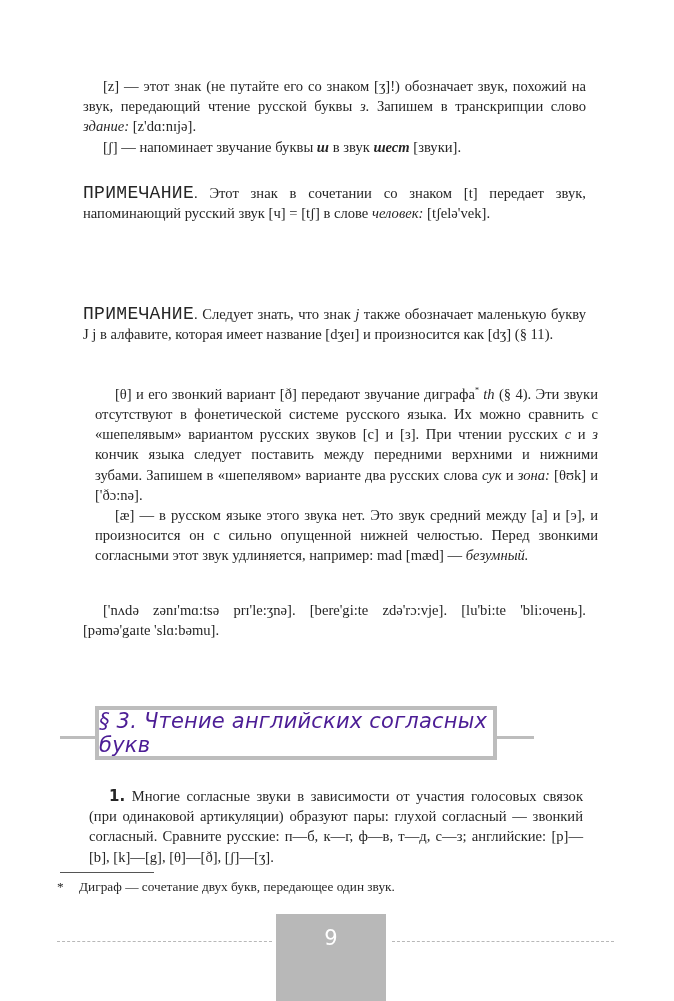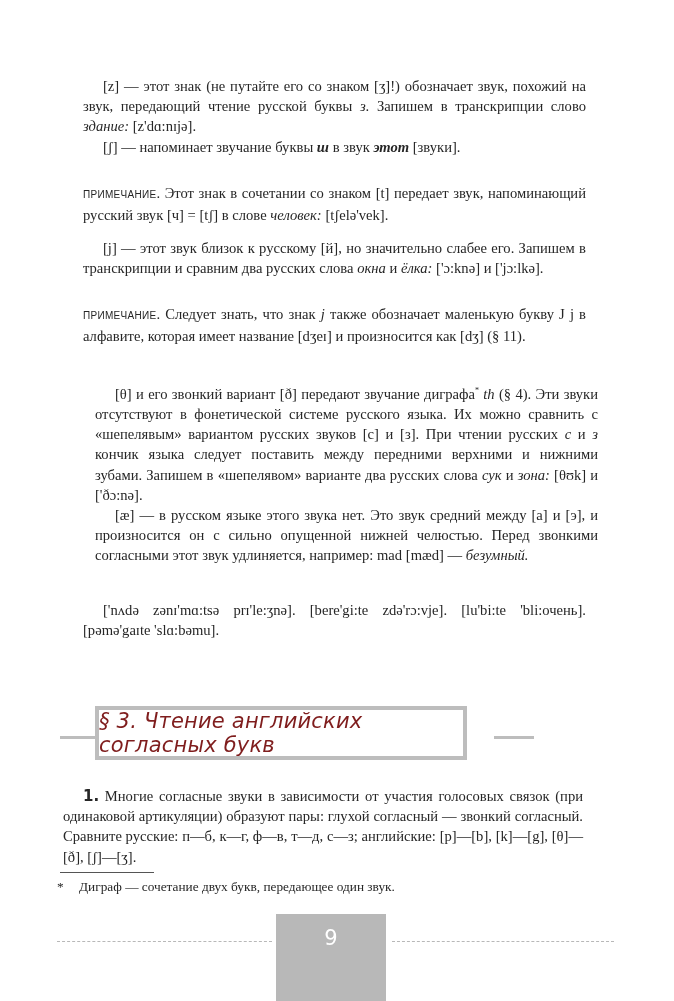--- a/index.html
+++ b/index.html
@@ -4,60 +4,57 @@
 <style>
   html, body { margin: 0; padding: 0; }
   body {
     width: 674px; height: 1001px; background: #ffffff; position: relative; overflow: hidden;
     font-family: "Liberation Serif", "DejaVu Serif", serif; color: #262626;
   }
   .page { position: absolute; left: 0; top: 0; width: 674px; height: 1001px; }
   .text-block { position: absolute; left: 83px; width: 503px; font-size: 14.6px; line-height: 20.2px; text-align: justify; }
   .p { margin: 0; text-indent: 0; }
   .ind { text-indent: 20px; }
-  .sc { font-family: Liberation Sans, sans-serif; font-size: 10px; letter-spacing: 0.3px; }
+  .sc { font-family: Liberation Mono, monospace; font-size: 18px; letter-spacing: 0.3px; }
   .bold-sans { font-family: "DejaVu Sans", "Liberation Sans", sans-serif; font-weight: bold; font-size: 13.3px; }
   .task-block { padding-left: 20px; }
   i { font-style: italic; }
 
   .heading-line { position: absolute; top: 736px; height: 3px; background: #bdbdbd; }
   .heading-box {
-    position: absolute; left: 95px; top: 706px; width: 372px; height: 54px;
+    position: absolute; left: 95px; top: 706px; width: 402px; height: 54px;
     border: 4px solid #bdbdbd; background: #fff; box-sizing: border-box;
     display: flex; align-items: center; justify-content: center;
     font-family: "DejaVu Sans", "Liberation Sans", sans-serif; font-style: italic;
-    font-size: 21px; color: #7f1d1d; letter-spacing: 0.2px;
+    font-size: 21px; color: #4c1d95; letter-spacing: 0.2px;
   }
   .footnote-rule { position: absolute; left: 60px; top: 872px; width: 94px; height: 1px; background: #555; }
   .footnote { position: absolute; left: 57px; top: 879px; font-size: 13.3px; }
   .footnote .star { display: inline-block; width: 22px; }
   .dash-line { position: absolute; top: 941px; height: 0; border-top: 1px dashed #b8b8b8; }
   .page-num {
     position: absolute; left: 276px; top: 914px; width: 110px; height: 87px; background: #b8b8b8;
     color: #ffffff; font-family: "DejaVu Sans", "Liberation Sans", sans-serif; font-size: 21px;
     text-align: center; padding-top: 12px; box-sizing: border-box;
   }
 </style>
 </head>
 <body>
 
 <div class="page">
 
   <div class="text-block" style="top:76px;">
     <p class="p ind"><span>[z] — этот знак (не путайте его со знаком [ʒ]!) обозначает звук, похожий на звук, передающий чтение русской буквы </span><i>з</i><span>. Запишем в транскрипции слово </span><i>здание:</i><span> [z'dɑ:nɪjə].</span></p>
-    <p class="p ind"><span>[ʃ] — напоминает звучание буквы </span><b><i>ш</i></b><span> в звук </span><b><i>этот</i></b><span> [звуки].</span></p>
+    <p class="p ind"><span>[ʃ] — напоминает звучание буквы </span><b><i>ш</i></b><span> в звук </span><b><i>шест</i></b><span> [звуки].</span></p>
   </div>
 
   <div class="text-block" style="top:183px;">
     <p class="p"><span class="sc">ПРИМЕЧАНИЕ</span><span>. Этот знак в сочетании со знаком [t] передает звук, напоминающий русский звук [ч] = [tʃ] в слове </span><i>человек:</i><span> [tʃelə'vek].</span></p>
   </div>
 
-  <div class="text-block" style="top:238px;">
-    <p class="p ind"><span>[j] — этот звук близок к русскому [й], но значительно слабее его. Запишем в транскрипции и сравним два русских слова </span><i>окна</i><span> и </span><i>ёлка:</i><span> ['ɔ:knə] и ['jɔ:lkə].</span></p>
-  </div>
 
   <div class="text-block" style="top:304px;">
     <p class="p"><span class="sc">ПРИМЕЧАНИЕ</span><span>. Следует знать, что знак </span><i>j</i><span> также обозначает маленькую букву J j в алфавите, которая имеет название [dʒeɪ] и произносится как [dʒ] (§ 11).</span></p>
   </div>
 
   <div class="text-block" style="top:381px;margin-left:12px;">
     <p class="p ind"><span>[θ] и его звонкий вариант [ð] передают звучание диграфа</span><sup style="font-size:8px">*</sup><span> </span><i>th</i><span> (§ 4). Эти звуки отсутствуют в фонетической системе русского языка. Их можно сравнить с «шепелявым» вариантом русских звуков [с] и [з]. При чтении русских </span><i>с</i><span> и </span><i>з</i><span> кончик языка следует поставить между передними верхними и нижними зубами. Запишем в «шепелявом» варианте два русских слова </span><i>сук</i><span> и </span><i>зона:</i><span> [θʊk] и ['ðɔ:nə].</span></p>
     <p class="p ind"><span>[æ] — в русском языке этого звука нет. Это звук средний между [а] и [э], и произносится он с сильно опущенной нижней челюстью. Перед звонкими согласными этот звук удлиняется, например: mad [mæd] — </span><i>безумный.</i></p>
   </div>
 
@@ -65,21 +62,21 @@
     <p class="p ind">['nʌdə zənɪ'mɑ:tsə prɪ'le:ʒnə]. [bere'gi:te zdə'rɔ:vje]. [lu'bi:te 'bli:очень]. [pəmə'gaɪte 'slɑ:bəmu].</p>
   </div>
 
   <div class="heading-line" style="left:60px; width:36px;"></div>
   <div class="heading-line" style="left:494px; width:40px;"></div>
   <div class="heading-box">
       <span>§ 3. Чтение английских согласных букв</span>
     </div>
 
   <div class="text-block" style="top:786px; width:520px; left:63px;">
-    <p class="p" style="text-indent:20px;"><span class="bold-sans" style="font-size:15px">1.</span><span> Многие согласные звуки в зависимости от участия голосовых связок (при одинаковой артикуляции) образуют пары: глухой согласный — звонкий согласный. Сравните русские: п—б, к—г, ф—в, т—д, с—з; английские: [p]—[b], [k]—[g], [θ]—[ð], [ʃ]—[ʒ].</span></p>
+    <p class="p" style="text-indent:20px;margin-left:26px;"><span class="bold-sans" style="font-size:15px">1.</span><span> Многие согласные звуки в зависимости от участия голосовых связок (при одинаковой артикуляции) образуют пары: глухой согласный — звонкий согласный. Сравните русские: п—б, к—г, ф—в, т—д, с—з; английские: [p]—[b], [k]—[g], [θ]—[ð], [ʃ]—[ʒ].</span></p>
   </div>
 
   <div class="footnote-rule"></div>
   <div class="footnote"><span class="star">*</span><span>Диграф — сочетание двух букв, передающее один звук.</span></div>
 
   <div class="dash-line" style="left:57px; width:215px;"></div>
   <div class="dash-line" style="left:392px; width:222px;"></div>
   <div class="page-num">9</div>
 </div>
 

